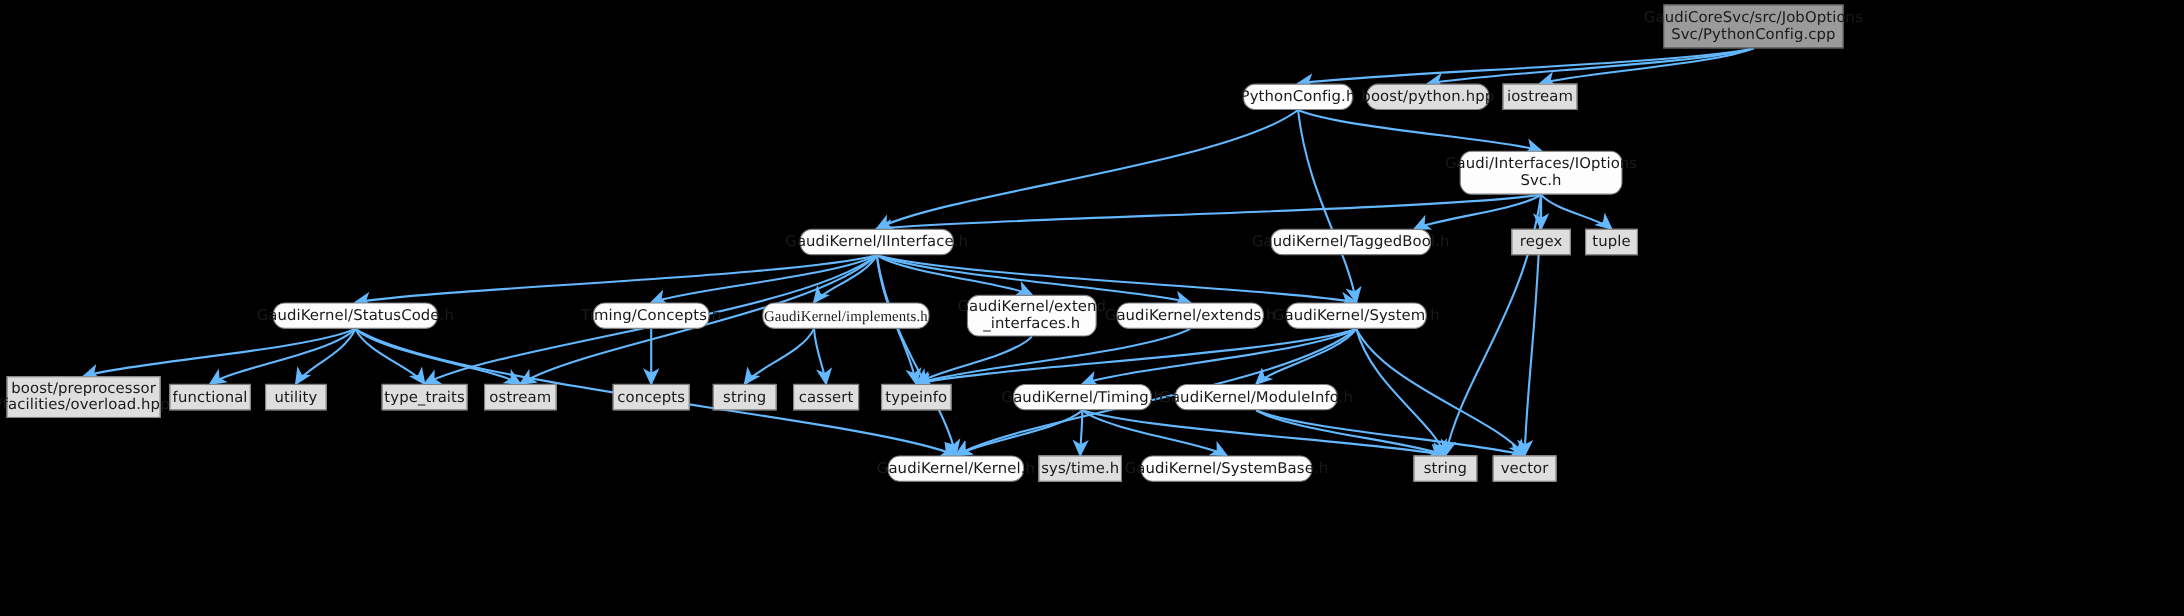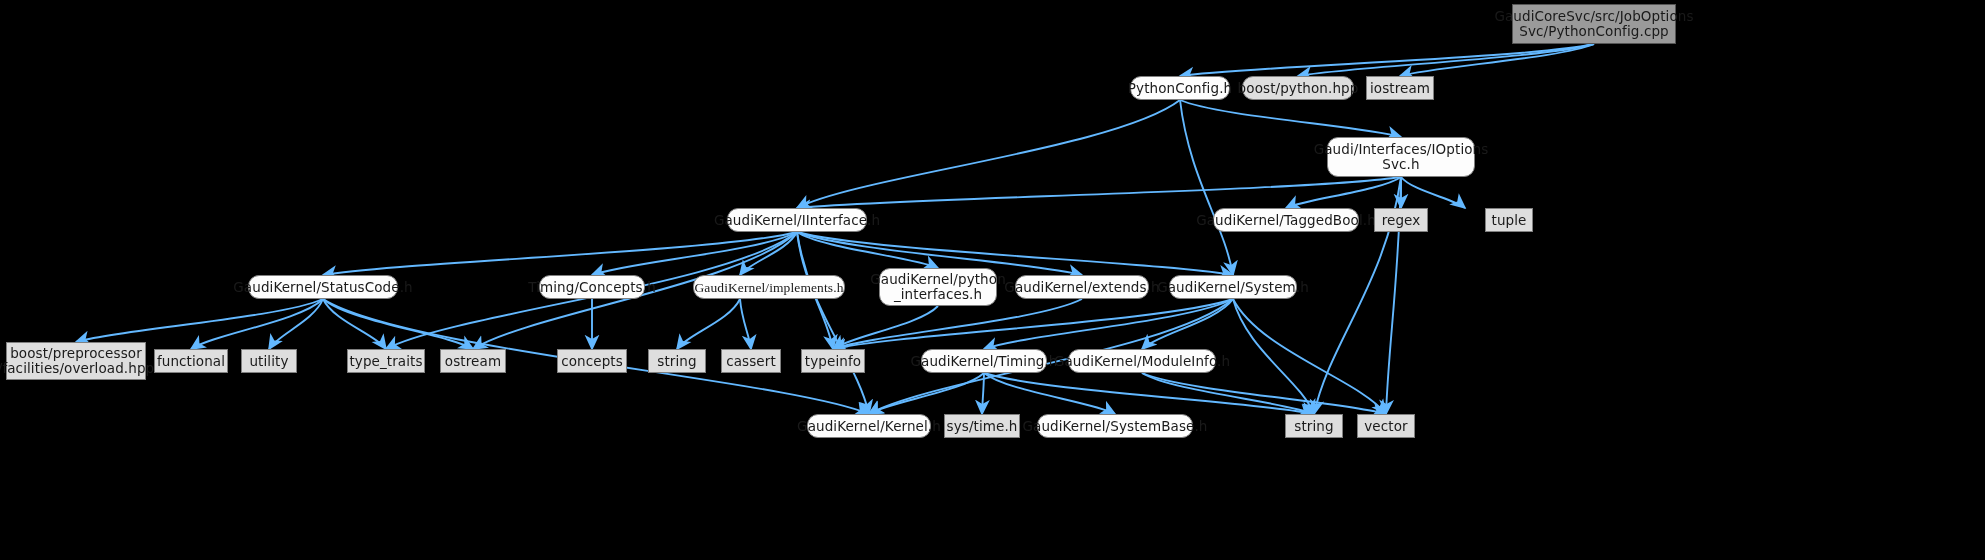--- a/index.html
+++ b/index.html
@@ -89,28 +89,28 @@
       </g>
   </svg>
   <div id="node-layer">
       <div class="node root" style="left: 1512px; top: 4px; width: 164px; height: 40px;"><span>GaudiCoreSvc/src/JobOptions
 Svc/PythonConfig.cpp</span></div>
       <div class="node hdr" style="left: 1130px; top: 76px; width: 100px; height: 24px;"><span>PythonConfig.h</span></div>
       <div class="node sys" style="left: 1242px; top: 76px; width: 112px; height: 24px; border-radius: 11px;"><span>boost/python.hpp</span></div>
       <div class="node sys" style="left: 1366px; top: 76px; width: 68px; height: 24px;"><span>iostream</span></div>
       <div class="node hdr" style="left: 1327px; top: 137px; width: 148px; height: 40px;"><span>Gaudi/Interfaces/IOptions
 Svc.h</span></div>
-      <div class="node hdr" style="left: 1213px; top: 208px; width: 146px; height: 24px;"><span>GaudiKernel/TaggedBool.h</span></div>
+      <div class="node hdr" style="left: 1155px; top: 208px; width: 146px; height: 24px;"><span>GaudiKernel/TaggedBool.h</span></div>
       <div class="node sys" style="left: 1374px; top: 208px; width: 54px; height: 24px;"><span>regex</span></div>
-      <div class="node sys" style="left: 1485px; top: 208px; width: 48px; height: 24px;"><span>tuple</span></div>
+      <div class="node sys" style="left: 1441px; top: 208px; width: 48px; height: 24px;"><span>tuple</span></div>
       <div class="node hdr" style="left: 727px; top: 208px; width: 140px; height: 24px;"><span>GaudiKernel/IInterface.h</span></div>
       <div class="node hdr" style="left: 248px; top: 275px; width: 150px; height: 24px;"><span>GaudiKernel/StatusCode.h</span></div>
       <div class="node hdr" style="left: 539px; top: 275px; width: 106px; height: 24px;"><span>Timing/Concepts.h</span></div>
       <div class="node hdr" style="left: 693px; top: 275px; width: 152px; height: 24px; font-family: Liberation Serif, serif;"><span>GaudiKernel/implements.h</span></div>
-      <div class="node hdr" style="left: 879px; top: 268px; width: 118px; height: 38px;"><span>GaudiKernel/python
+      <div class="node hdr" style="left: 879px; top: 268px; width: 118px; height: 38px;"><span>GaudiKernel/extend
 _interfaces.h</span></div>
       <div class="node hdr" style="left: 1015px; top: 275px; width: 134px; height: 24px;"><span>GaudiKernel/extends.h</span></div>
       <div class="node hdr" style="left: 1169px; top: 275px; width: 128px; height: 24px;"><span>GaudiKernel/System.h</span></div>
       <div class="node sys" style="left: 6px; top: 342px; width: 140px; height: 38px;"><span>boost/preprocessor
 /facilities/overload.hpp</span></div>
       <div class="node sys" style="left: 154px; top: 349px; width: 74px; height: 24px;"><span>functional</span></div>
       <div class="node sys" style="left: 241px; top: 349px; width: 56px; height: 24px;"><span>utility</span></div>
       <div class="node sys" style="left: 347px; top: 349px; width: 78px; height: 24px;"><span>type_traits</span></div>
       <div class="node sys" style="left: 440px; top: 349px; width: 66px; height: 24px;"><span>ostream</span></div>
       <div class="node sys" style="left: 557px; top: 349px; width: 70px; height: 24px;"><span>concepts</span></div>

